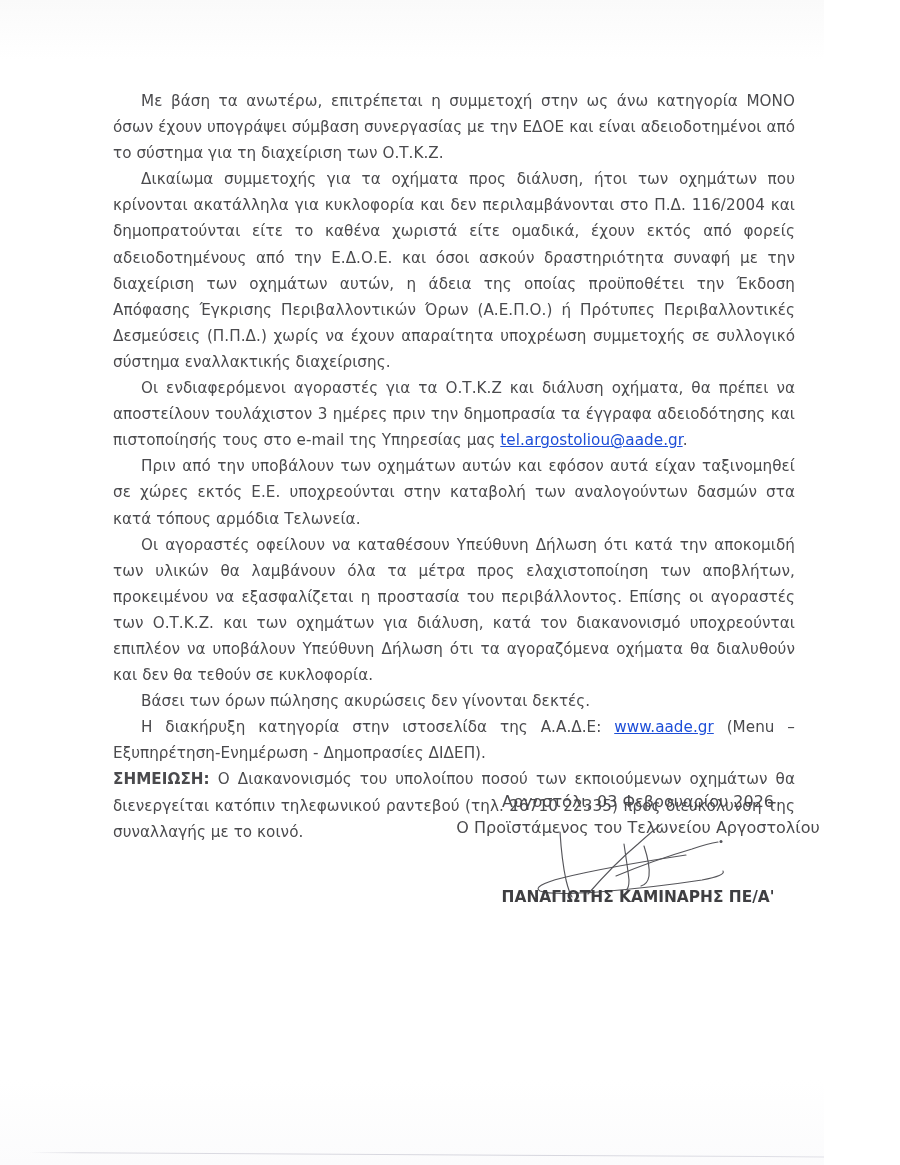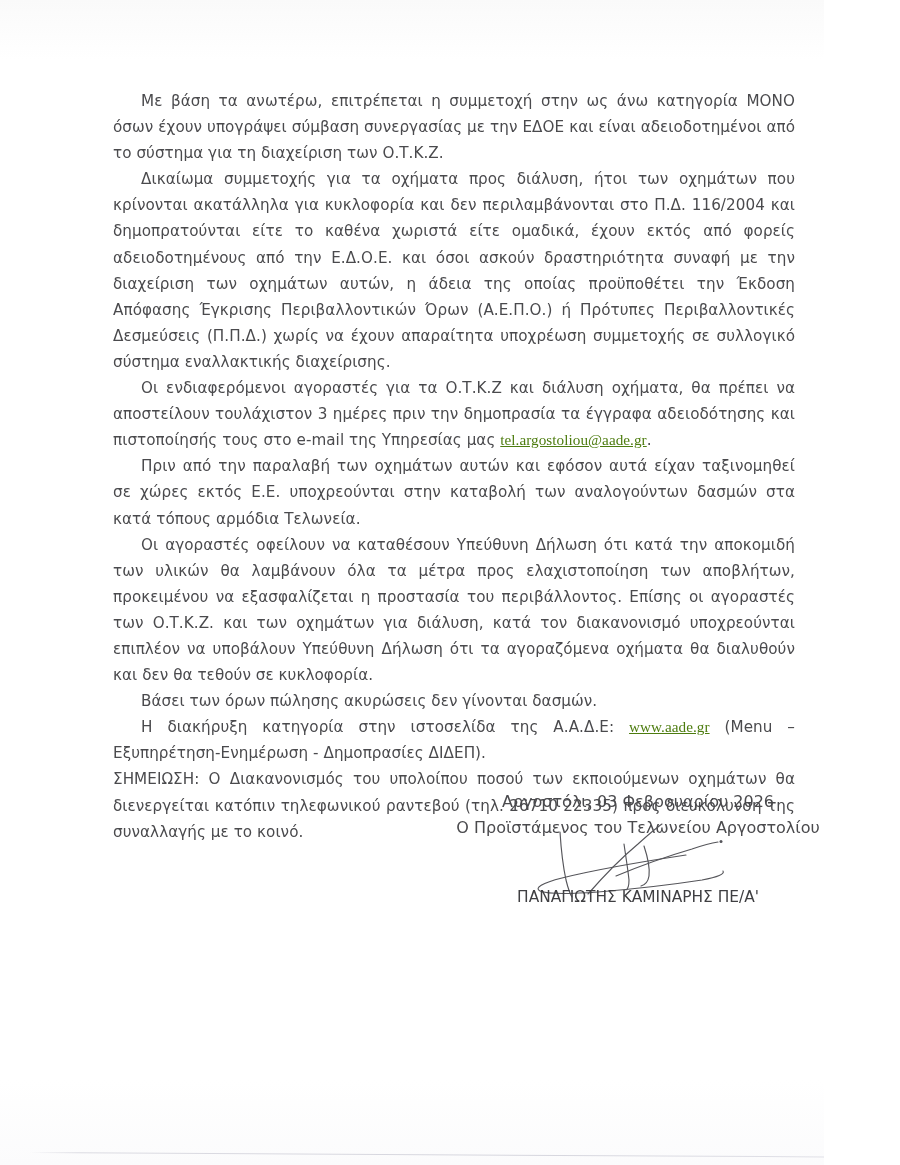--- a/index.html
+++ b/index.html
@@ -63,25 +63,24 @@
   }
   .body-text p {
     margin: 0;
     text-indent: 28px;
   }
   .body-text p.no-indent {
     text-indent: 0;
   }
   .lnk {
     text-decoration: underline;
-    color: #4d7c0f;
-    font-family: Liberation Serif, serif;
+    color: #1d4ed8;
   }
   .bold-label {
-    font-weight: normal;
+    font-weight: bold;
   }
 
   
   .sign-block {
     position: absolute;
     left: 438px;
     top: 789px;
     width: 400px;
     color: #4a4a4d;
     font-size: 16px;
@@ -107,43 +106,44 @@
   }
   .sign-name {
     position: absolute;
     left: 438px;
     top: 888px;
     width: 400px;
     text-align: center;
     color: #3f3f42;
     font-size: 15.4px;
     white-space: nowrap;
+    font-weight: bold;
   }
 </style>
 </head>
 <body>
 
 <div class="page">
 
   <div class="scan-tint"></div>
   <div class="scan-edge"></div>
 
   <div class="body-text">
 
     <p>Με βάση τα ανωτέρω, επιτρέπεται η συμμετοχή στην ως άνω κατηγορία ΜΟΝΟ όσων έχουν υπογράψει σύμβαση συνεργασίας με την ΕΔΟΕ και είναι αδειοδοτημένοι από το σύστημα για τη διαχείριση των Ο.Τ.Κ.Ζ.</p>
 
     <p>Δικαίωμα συμμετοχής για τα οχήματα προς διάλυση, ήτοι των οχημάτων που κρίνονται ακατάλληλα για κυκλοφορία και δεν περιλαμβάνονται στο Π.Δ. 116/2004 και δημοπρατούνται είτε το καθένα χωριστά είτε ομαδικά, έχουν εκτός από φορείς αδειοδοτημένους από την Ε.Δ.Ο.Ε. και όσοι ασκούν δραστηριότητα συναφή με την διαχείριση των οχημάτων αυτών, η άδεια της οποίας προϋποθέτει την Έκδοση Απόφασης Έγκρισης Περιβαλλοντικών Όρων (Α.Ε.Π.Ο.) ή Πρότυπες Περιβαλλοντικές Δεσμεύσεις (Π.Π.Δ.) χωρίς να έχουν απαραίτητα υποχρέωση συμμετοχής σε συλλογικό σύστημα εναλλακτικής διαχείρισης.</p>
 
     <p><span>Οι ενδιαφερόμενοι αγοραστές για τα Ο.Τ.Κ.Ζ και διάλυση οχήματα, θα πρέπει να αποστείλουν τουλάχιστον 3 ημέρες πριν την δημοπρασία τα έγγραφα αδειοδότησης και πιστοποίησής τους στο e-mail της Υπηρεσίας μας </span><span class="lnk">tel.argostoliou@aade.gr</span><span>.</span></p>
 
-    <p>Πριν από την παραλαβή των οχημάτων αυτών και εφόσον αυτά είχαν ταξινομηθεί σε χώρες εκτός Ε.Ε. υποχρεούνται στην καταβολή των αναλογούντων δασμών στα κατά τόπους αρμόδια Τελωνεία.</p>
+    <p>Πριν από την υποβάλουν των οχημάτων αυτών και εφόσον αυτά είχαν ταξινομηθεί σε χώρες εκτός Ε.Ε. υποχρεούνται στην καταβολή των αναλογούντων δασμών στα κατά τόπους αρμόδια Τελωνεία.</p>
 
     <p>Οι αγοραστές οφείλουν να καταθέσουν Υπεύθυνη Δήλωση ότι κατά την αποκομιδή των υλικών θα λαμβάνουν όλα τα μέτρα προς ελαχιστοποίηση των αποβλήτων, προκειμένου να εξασφαλίζεται η προστασία του περιβάλλοντος. Επίσης οι αγοραστές των Ο.Τ.Κ.Ζ. και των οχημάτων για διάλυση, κατά τον διακανονισμό υποχρεούνται επιπλέον να υποβάλουν Υπεύθυνη Δήλωση ότι τα αγοραζόμενα οχήματα θα διαλυθούν και δεν θα τεθούν σε κυκλοφορία.</p>
 
-    <p>Βάσει των όρων πώλησης ακυρώσεις δεν γίνονται δασμών.</p>
+    <p>Βάσει των όρων πώλησης ακυρώσεις δεν γίνονται δεκτές.</p>
 
 
 
     <p><span>Η διακήρυξη κατηγορία στην ιστοσελίδα της Α.Α.Δ.Ε: </span><span class="lnk">www.aade.gr</span><span> (Menu – Εξυπηρέτηση-Ενημέρωση - Δημοπρασίες ΔΙΔΕΠ).</span></p>
 
     <p class="no-indent"><span class="bold-label">ΣΗΜΕΙΩΣΗ:</span><span> Ο Διακανονισμός του υπολοίπου ποσού των εκποιούμενων οχημάτων θα διενεργείται κατόπιν τηλεφωνικού ραντεβού (τηλ. 26710 22335) προς διευκόλυνση της συναλλαγής με το κοινό.</span></p>
 
   </div>
 
   <div class="sign-block">

